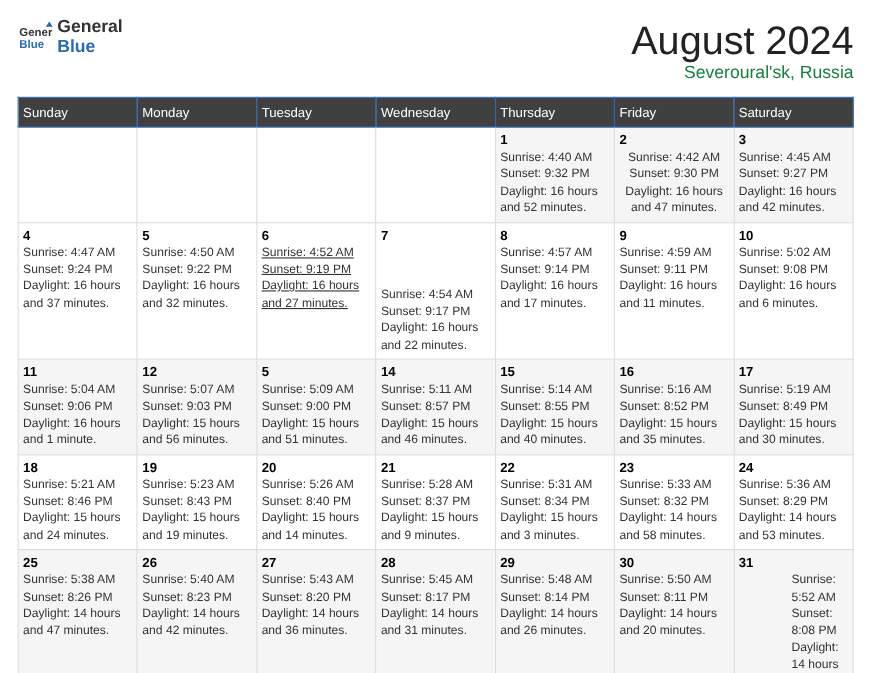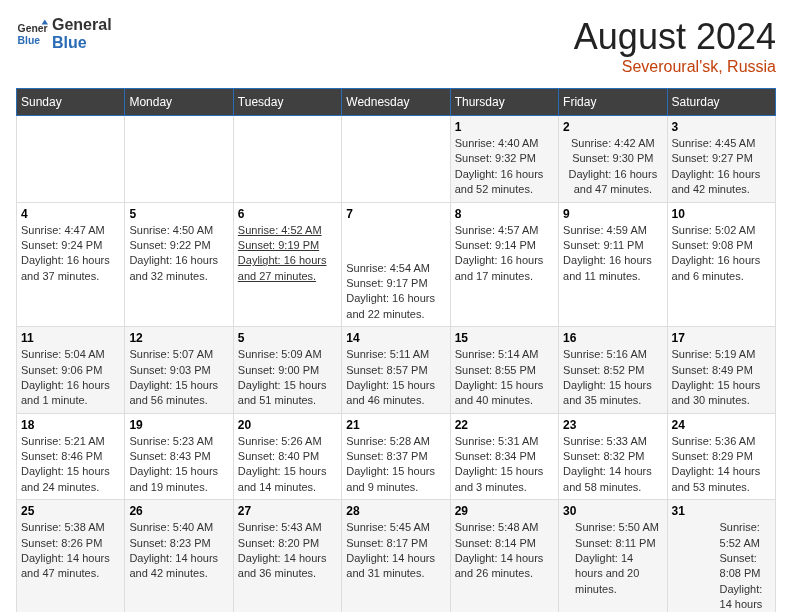--- a/index.html
+++ b/index.html
@@ -29,21 +29,21 @@
       text-align: right;
     }
     .title-block h1 {
       font-size: 36px;
       font-weight: normal;
       color: #222;
     }
     .title-block h2 {
       font-size: 16px;
       font-weight: normal;
-      color: #c2410c;
+      color: #15803d;
     }
     table {
       width: 100%;
       border-collapse: collapse;
       font-size: 11px;
     }
     thead tr {
       background-color: #404040;
       color: #fff;
     }
@@ -314,21 +314,21 @@
 Daylight: 14 hours and 31 minutes.</div>
         </td>
         <td>
           <span class="day-num">29</span>
           <div class="day-info" style="white-space: pre-line;">Sunrise: 5:48 AM
 Sunset: 8:14 PM
 Daylight: 14 hours and 26 minutes.</div>
         </td>
         <td>
           <span class="day-num">30</span>
-          <div class="day-info" style="white-space: pre-line; margin-left: 12px;">Sunrise: 5:50 AM
+          <div class="day-info" style="white-space: pre-line;">Sunrise: 5:50 AM
 Sunset: 8:11 PM
 Daylight: 14 hours and 20 minutes.</div>
         </td>
         <td>
           <span class="day-num">31</span>
           <div class="day-info" style="white-space: pre-line; margin-left: 48px;">Sunrise: 5:52 AM
 Sunset: 8:08 PM
 Daylight: 14 hours and 15 minutes.</div>
         </td>
       </tr>

